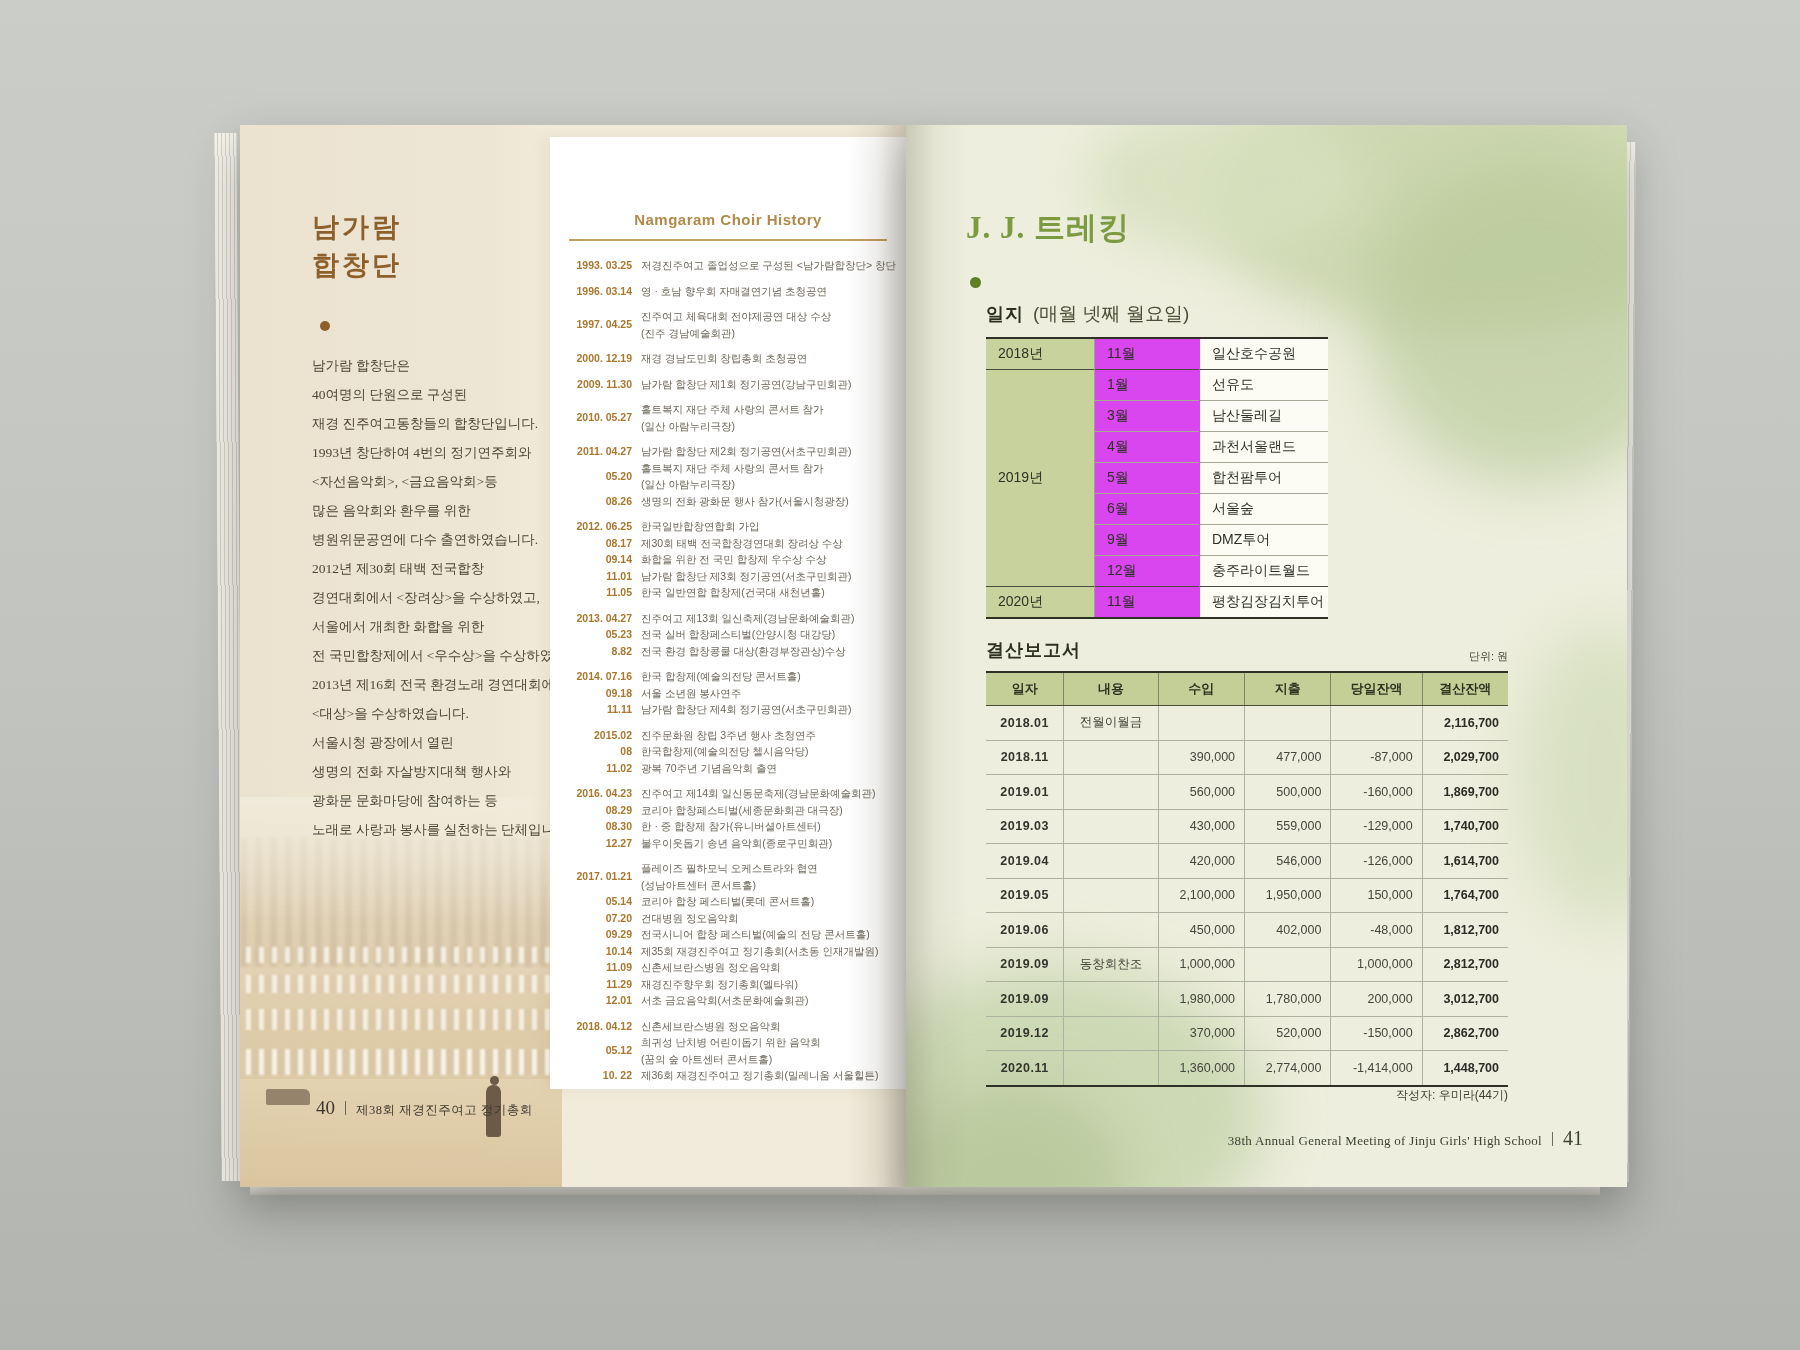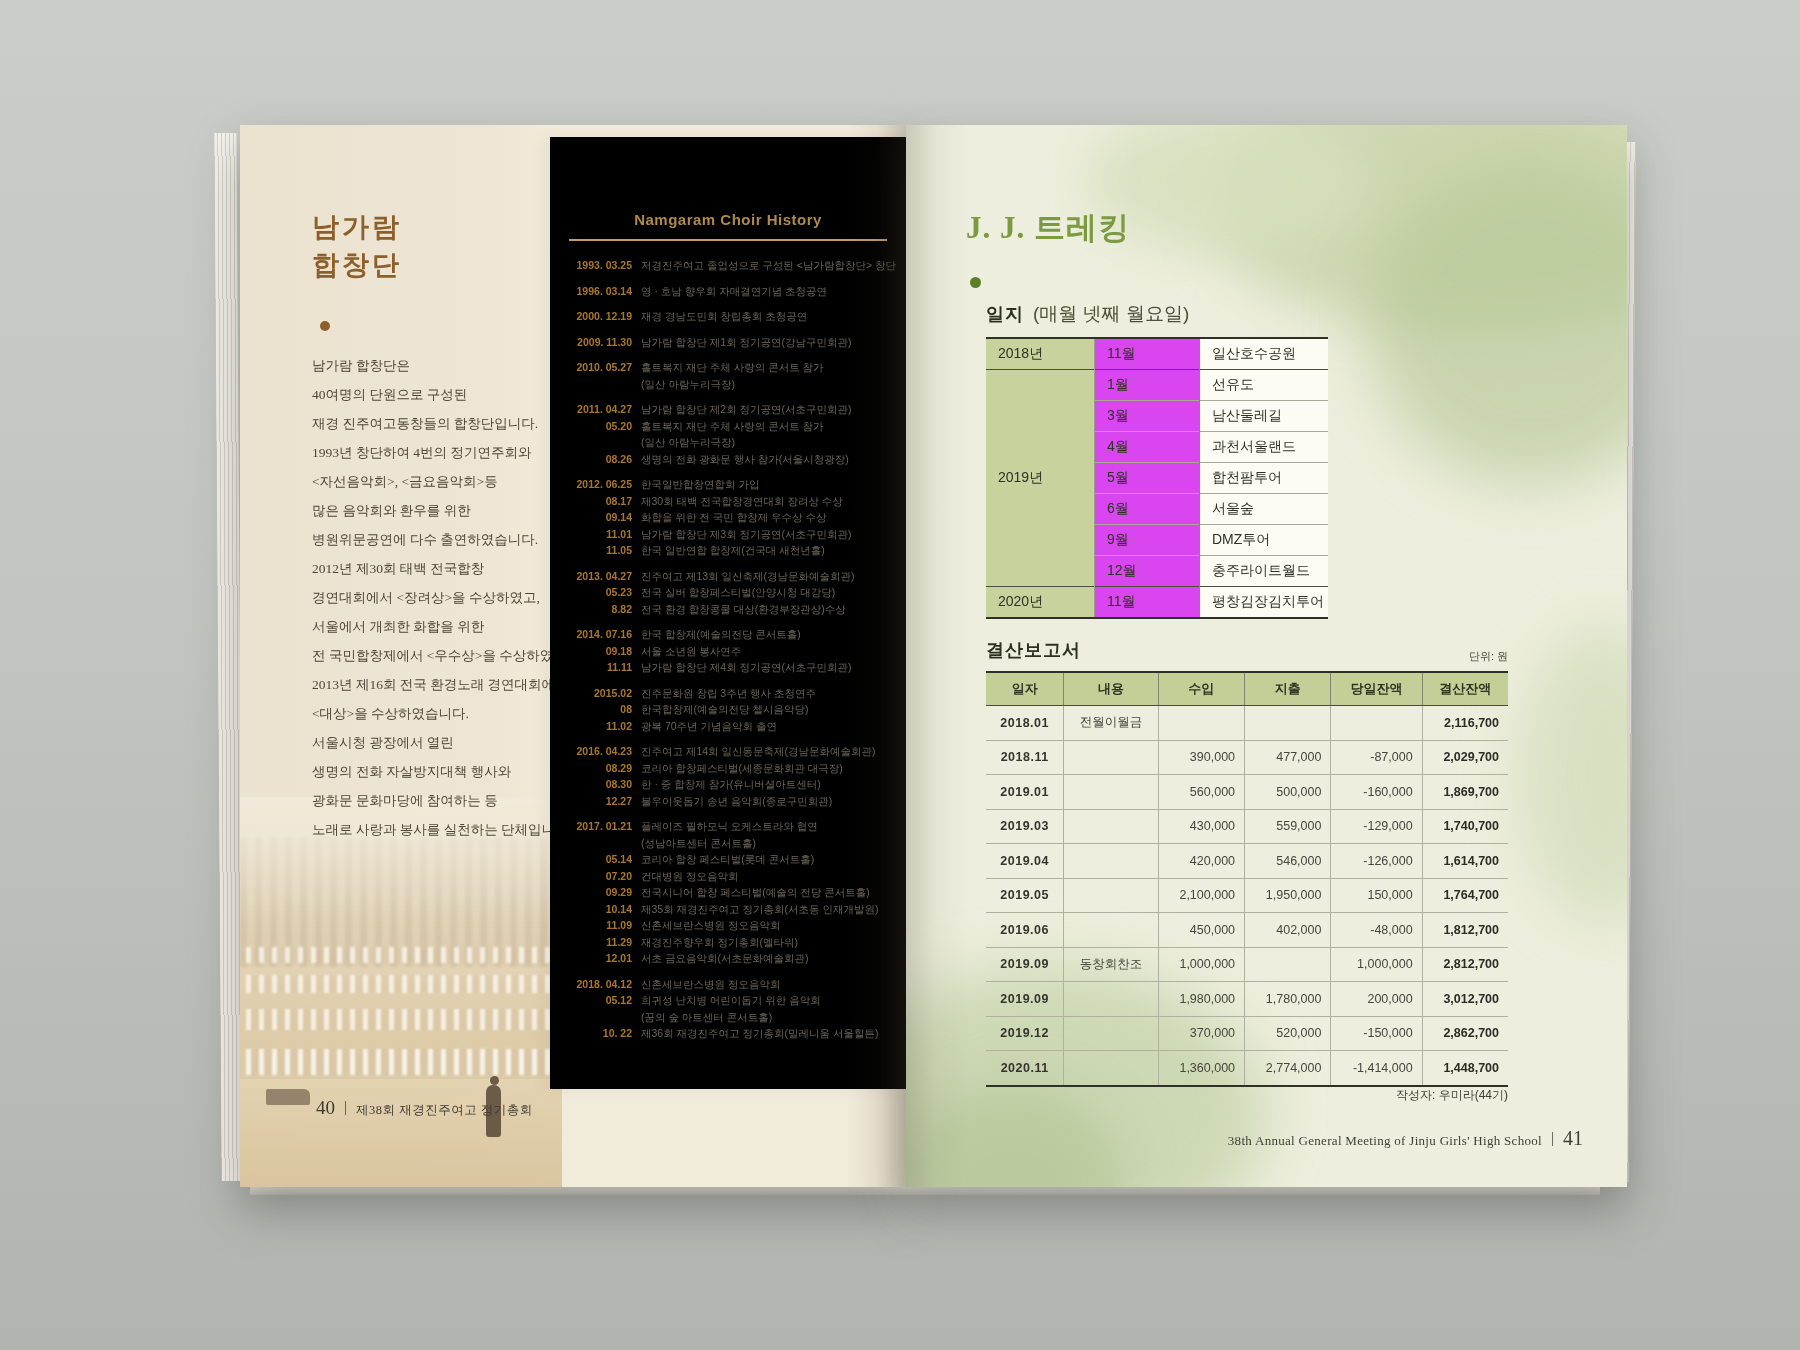--- a/index.html
+++ b/index.html
@@ -41,27 +41,27 @@
   .photo .r4{top:252px;height:26px;opacity:.95;}
   .photo .stage-floor{position:absolute;left:0;top:282px;width:100%;height:108px;
      background:linear-gradient(180deg,#e3d2af,#d8c29b);}
   .conductor{position:absolute;left:246px;top:288px;width:15px;height:52px;background:#4a3a28;
      border-radius:7px 7px 3px 3px;opacity:.85;}
   .conductor:before{content:"";position:absolute;left:3.5px;top:-9px;width:9px;height:9px;border-radius:50%;background:#4a3a28;}
   .piano{position:absolute;left:26px;top:292px;width:44px;height:16px;background:#574633;opacity:.6;border-radius:2px 6px 2px 2px;}
   .photo .fade{position:absolute;inset:0;
      background:linear-gradient(180deg,#f1ebdb 0%,rgba(241,235,219,0) 32%);}
   
-  .hist-card{position:absolute;left:310px;top:12px;width:356px;height:952px;background:#000000;
+  .hist-card{position:absolute;left:310px;top:12px;width:356px;height:952px;background:#ffffff;
      box-shadow:-6px 0 14px rgba(120,100,70,.08);}
   .hist-title{margin:74px 0 0 0;text-align:center;color:#b1894a;font-size:15px;font-weight:700;letter-spacing:.5px;}
   .hist-rule{width:318px;height:0;border:none;border-top:2px solid #c49e5e;margin:11px auto 16px auto;}
   .tl-list{padding:0 10px 0 16px;}
   .tl-group{margin-bottom:9px;}
-  .tl-entry{display:flex;align-items:flex-start;}
+  .tl-entry{display:flex;align-items:center;}
   .tl-date{flex:none;width:66px;text-align:right;margin-right:9px;font-size:10.5px;line-height:16.5px;
      color:#a9772e;font-weight:700;white-space:pre;}
   .tl-text{font-size:10.5px;line-height:16.5px;color:#6c6559;white-space:pre;overflow:hidden;}
   .lp-footer{position:absolute;left:76px;top:972px;display:flex;align-items:baseline;color:#3e3a30;}
   .lp-footer .pnum{font-family:"Liberation Serif",serif;font-size:19px;}
   .lp-footer .sep{width:1px;height:14px;background:#6b675c;margin:0 10px;align-self:center;}
   .lp-footer .ftxt{font-family:"Liberation Serif",serif;font-size:12.5px;letter-spacing:.5px;}
   
   .blob{position:absolute;border-radius:50%;}
   .b1{left:300px;top:-60px;width:540px;height:270px;background:#c6d2a6;filter:blur(26px);opacity:.8;}
@@ -162,20 +162,27 @@
             </div>
           </div>
           <div class="tl-group">
             <div class="tl-entry">
               <span class="tl-date">1996. 03.14</span>
               <span class="tl-text">영 · 호남 향우회 자매결연기념 초청공연</span>
             </div>
           </div>
           <div class="tl-group">
             <div class="tl-entry">
+              <span class="tl-date">1997. 04.25</span>
+              <span class="tl-text">진주여고 체육대회 전야제공연 대상 수상
+(진주 경남예술회관)</span>
+            </div>
+          </div>
+          <div class="tl-group">
+            <div class="tl-entry">
               <span class="tl-date">2000. 12.19</span>
               <span class="tl-text">재경 경남도민회 창립총회 초청공연</span>
             </div>
           </div>
           <div class="tl-group">
             <div class="tl-entry">
               <span class="tl-date">2009. 11.30</span>
               <span class="tl-text">남가람 합창단 제1회 정기공연(강남구민회관)</span>
             </div>
           </div>

